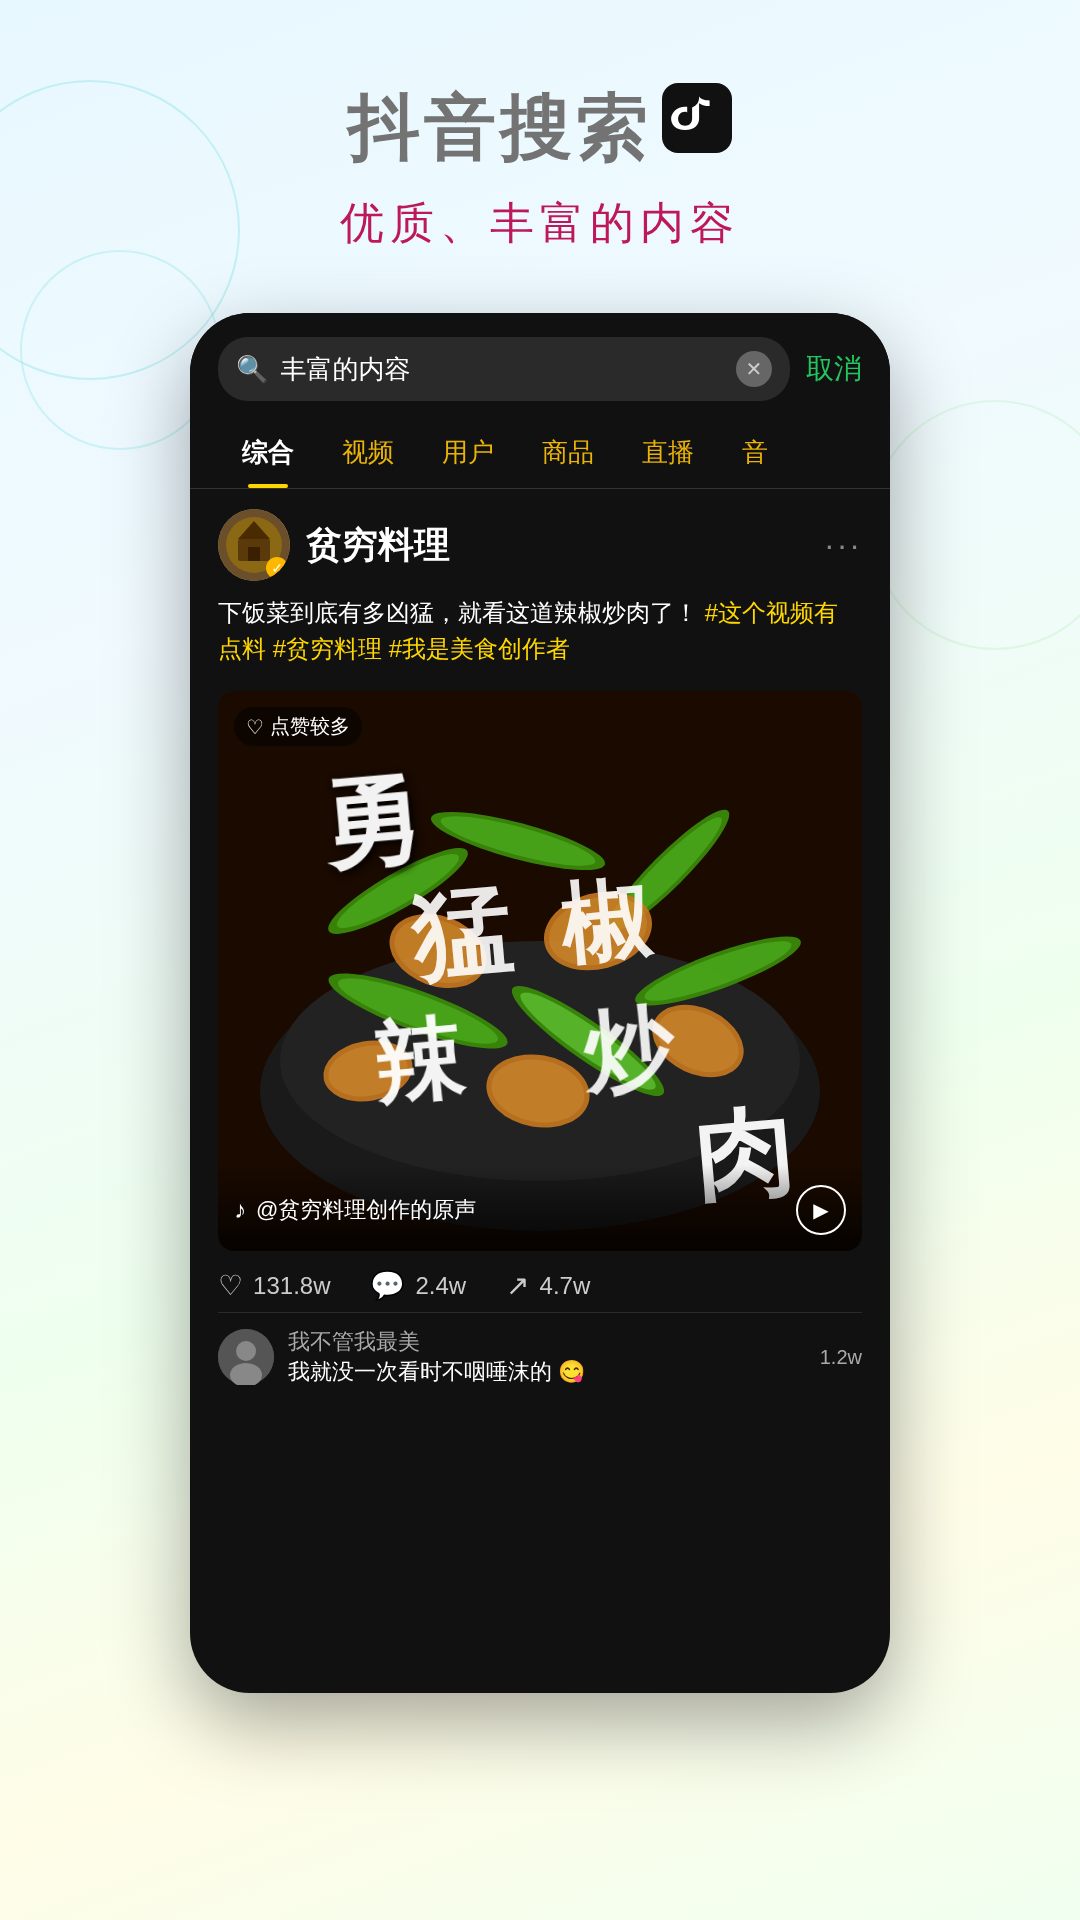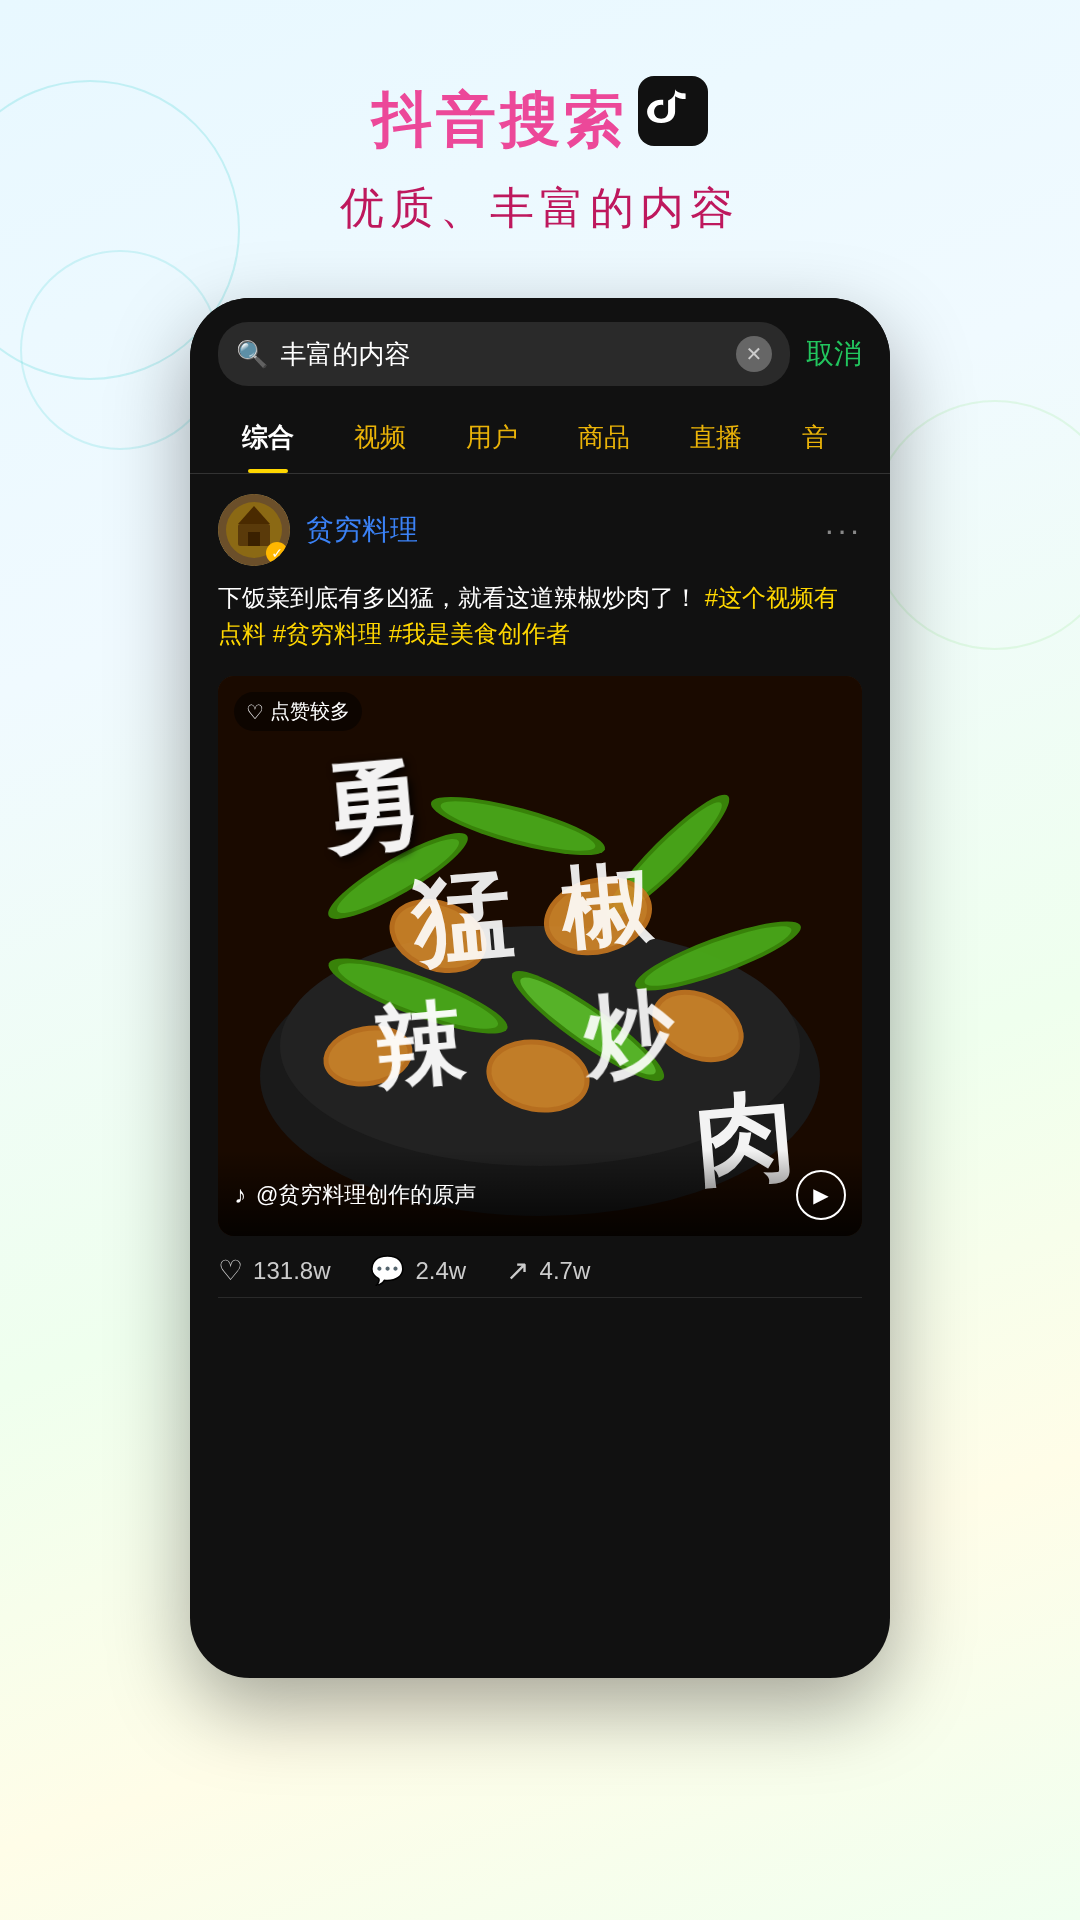--- a/index.html
+++ b/index.html
@@ -45,23 +45,23 @@
 
     .main-title-row {
       display: flex;
       align-items: center;
       justify-content: center;
       gap: 10px;
       margin-bottom: 18px;
     }
 
     .main-title {
-      font-size: 60px;
+      font-size: 72px;
       font-weight: 900;
-      color: #ec4899;
+      color: #737373;
       letter-spacing: 4px;
     }
 
     .tiktok-logo {
       width: 70px;
       height: 70px;
       position: relative;
       top: -10px;
     }
 
@@ -136,21 +136,21 @@
       color: #22c55e;
       font-size: 28px;
       white-space: nowrap;
     }
 
     
     .tabs-bar {
       background: #111;
       display: flex;
       padding: 16px 16px 0 28px;
-      gap: 12px;
+      gap: 0;
       border-bottom: 1px solid #333;
       margin-top: 8px;
     }
 
     .tab-item {
       padding: 10px 24px 18px 24px;
       color: #eab308;
       font-size: 26px;
       position: relative;
     }
@@ -226,23 +226,23 @@
       background: #FFB800;
       border-radius: 50%;
       display: flex;
       align-items: center;
       justify-content: center;
       font-size: 14px;
       color: #fff;
     }
 
     .username {
-      color: #3b82f6;
-      font-size: 28px;
-      font-weight: 400;
+      color: #ffffff;
+      font-size: 36px;
+      font-weight: 700;
     }
 
     .more-btn {
       color: #888;
       font-size: 32px;
       letter-spacing: 2px;
     }
 
     
     .post-text {
@@ -559,16 +559,32 @@
         <div class="engage-item">
           <span class="engage-icon">💬</span>
           <span>2.4w</span>
         </div>
         <div class="engage-item">
           <span class="engage-icon">↗</span>
           <span>4.7w</span>
         </div>
       </div>
 
+      <div class="comments-section">
+        <div class="comment-row">
+          <div class="comment-avatar">
+            <svg width="56" height="56" viewBox="0 0 56 56">
+              <circle cx="28" cy="28" r="28" fill="#555"></circle>
+              <circle cx="28" cy="22" r="10" fill="#888"></circle>
+              <ellipse cx="28" cy="46" rx="16" ry="12" fill="#888"></ellipse>
+            </svg>
+          </div>
+          <div class="comment-content">
+            <div class="comment-user">我不管我最美</div>
+            <div class="comment-text">我就没一次看时不咽唾沫的 😋</div>
+          </div>
+          <div class="comment-likes">1.2w</div>
+        </div>
+      </div>
 
     </div>
   </div>
 </div>
 
 </body></html>

